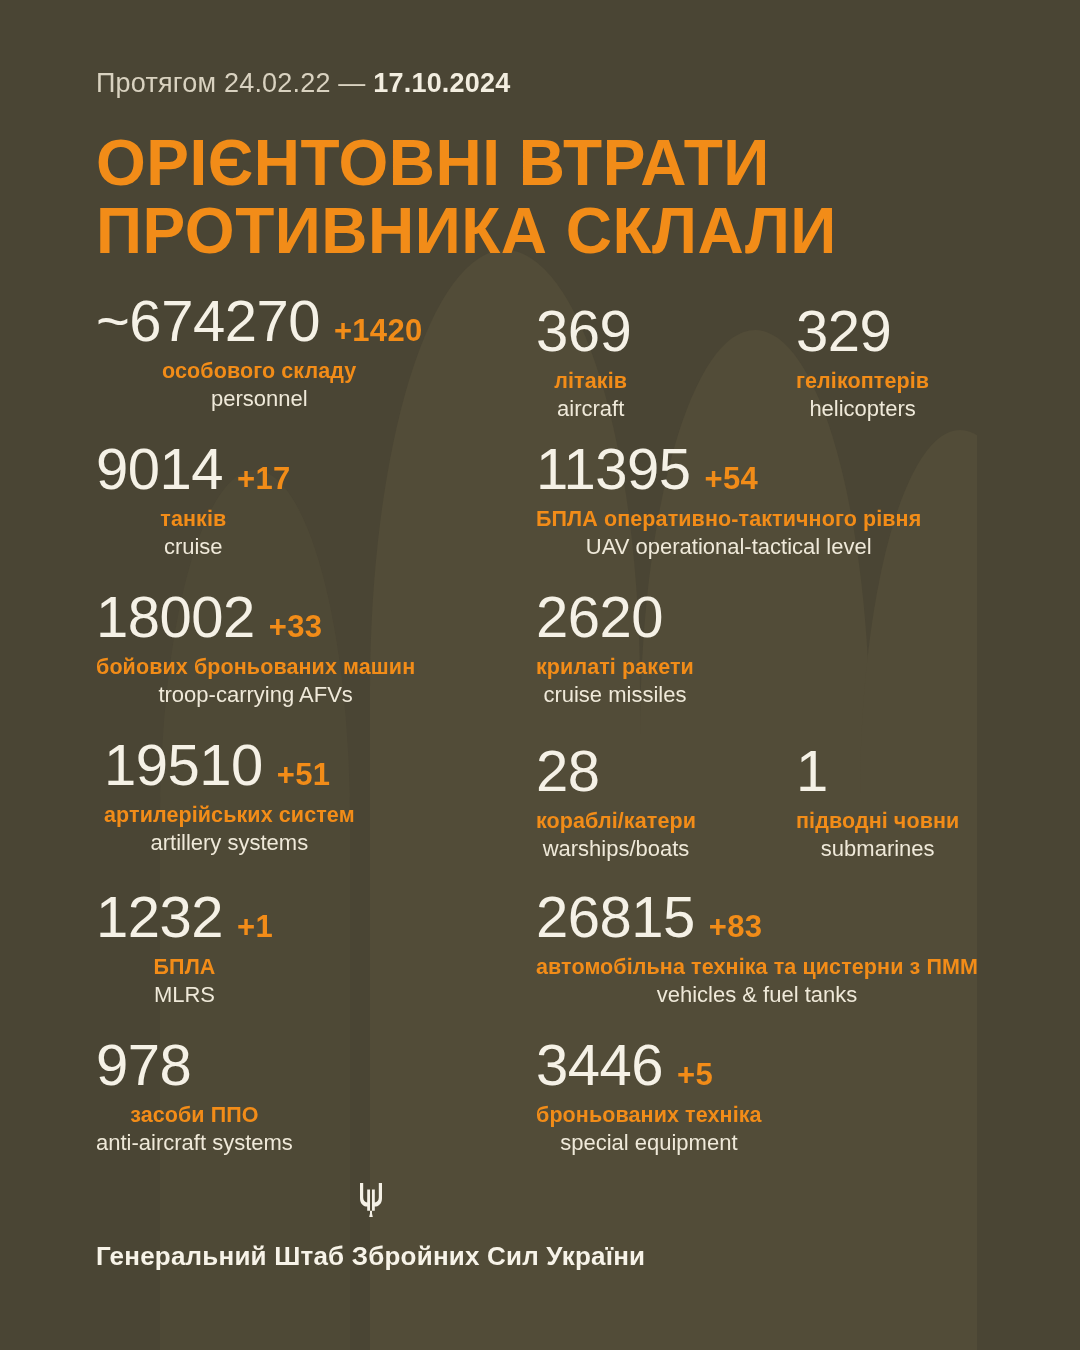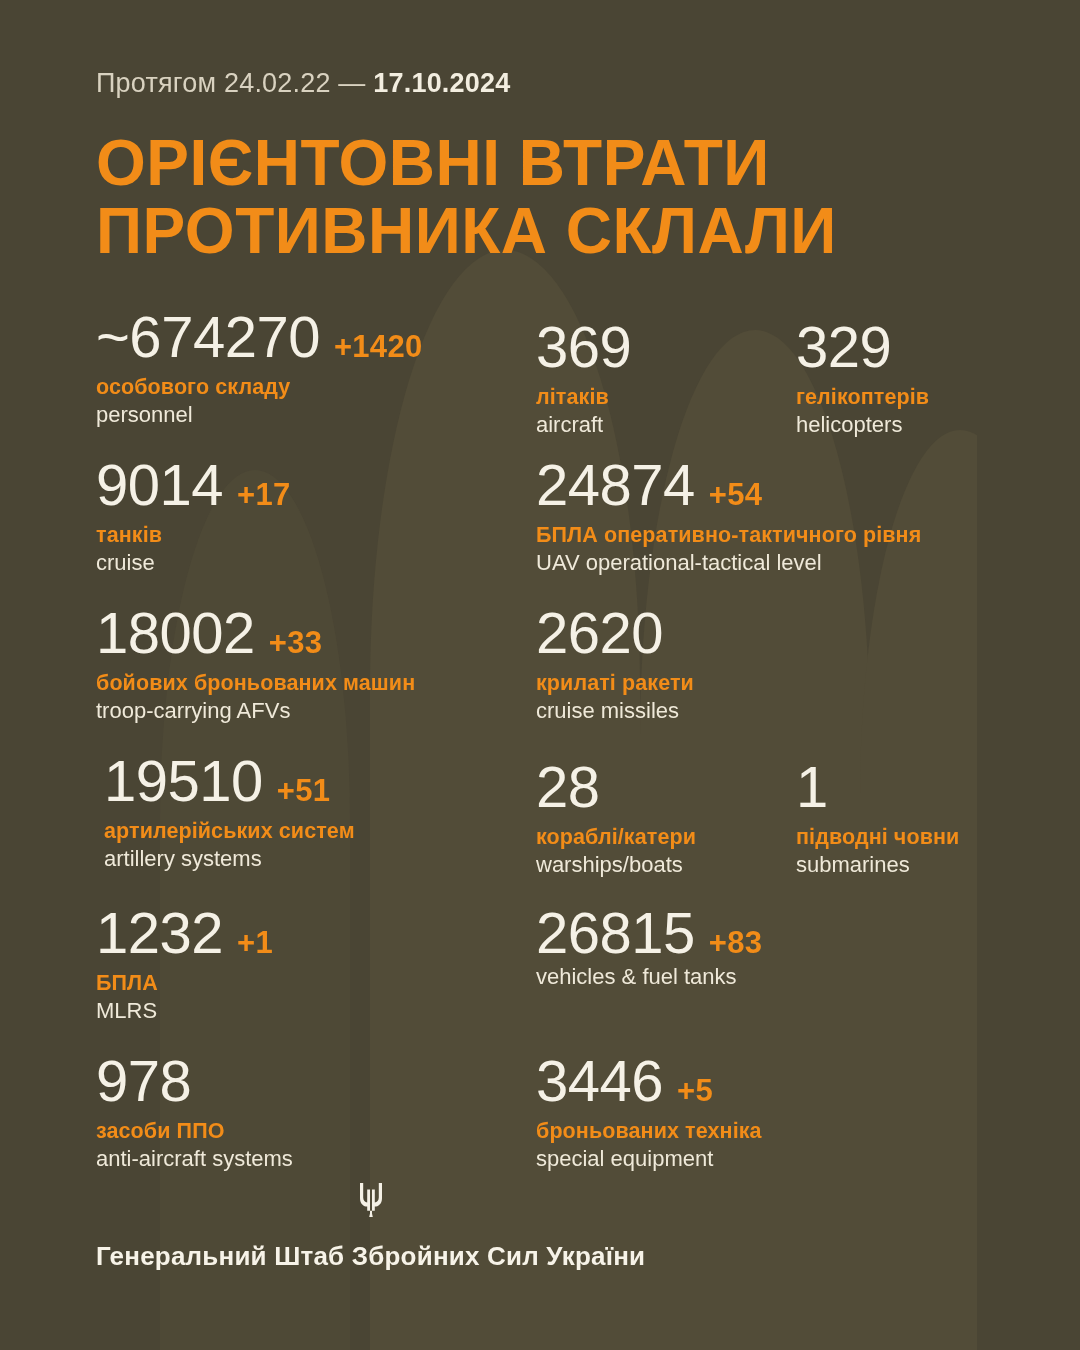--- a/index.html
+++ b/index.html
@@ -42,22 +42,23 @@
     margin-top: 30px;
     color: #f28c18;
     font-weight: 700;
     font-size: 64px;
     line-height: 1.07;
     letter-spacing: .5px;
   }
   .title .l2 { display: block; }
 
   .grid {
-    margin-top: 42px;
+    margin-top: 26px;
     position: relative;
+    text-align: center;
   }
 
   .cell { position: relative; }
   .num-line { display: flex; align-items: baseline; gap: 14px; white-space: nowrap; }
   .num {
     color: #f5f1e6;
     font-size: 58px;
     font-weight: 400;
     line-height: 1.0;
     letter-spacing: -0.5px;
@@ -180,21 +181,21 @@
         <div class="num-line">
           <span class="num">9014</span>
           <span class="delta">+17</span>
         </div>
         <div class="lbl-ua">танків</div>
         <div class="lbl-en">cruise</div>
       </div>
 
       <div class="cell c-uav">
         <div class="num-line">
-          <span class="num">24874</span>
+          <span class="num">11395</span>
           <span class="delta">+54</span>
         </div>
         <div class="lbl-ua">БПЛА оперативно-тактичного рівня</div>
         <div class="lbl-en">UAV operational-tactical level</div>
       </div>
 
       <div class="cell c-afv">
         <div class="num-line">
           <span class="num">18002</span>
           <span class="delta">+33</span>
@@ -246,20 +247,21 @@
         </div>
         <div class="lbl-ua">БПЛА</div>
         <div class="lbl-en">MLRS</div>
       </div>
 
       <div class="cell c-vehicles">
         <div class="num-line">
           <span class="num">26815</span>
           <span class="delta">+83</span>
         </div>
+        <div class="lbl-ua">автомобільна техніка та цистерни з ПММ</div>
         <div class="lbl-en">vehicles &amp; fuel tanks</div>
       </div>
 
       <div class="cell c-aa">
         <div class="num-line">
           <span class="num">978</span>
           <span class="delta"></span>
         </div>
         <div class="lbl-ua">засоби ППО</div>
         <div class="lbl-en">anti-aircraft systems</div>

